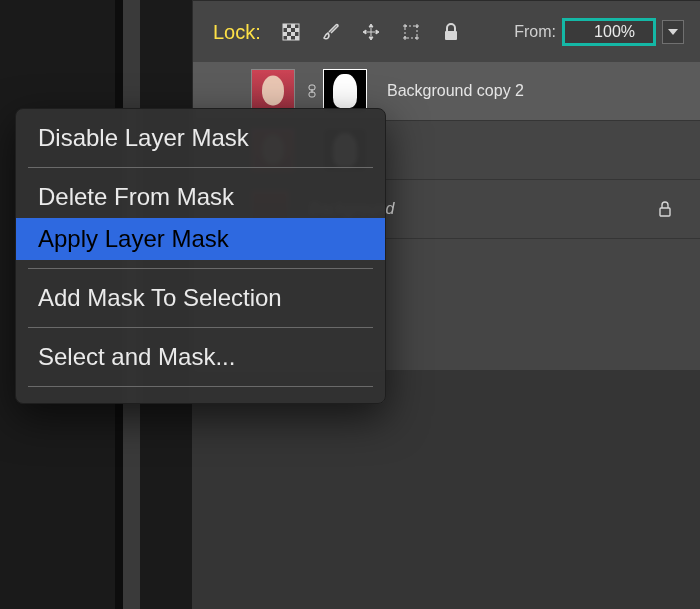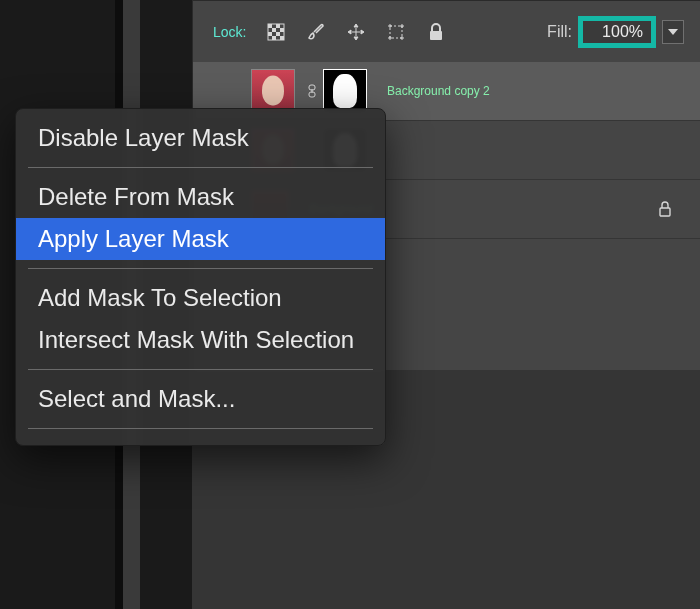--- a/index.html
+++ b/index.html
@@ -1,48 +1,48 @@
 <!DOCTYPE html>
 <html><head>
 <meta charset="utf-8">
 <style>
   html,body{margin:0;padding:0;width:700px;height:609px;background:#1a1a1a;overflow:hidden;font-family:-apple-system,"Segoe UI",Arial,sans-serif;font-size:16px;color:#d0d0d0;}
   .canvas-edge{position:absolute;left:0;top:0;width:140px;height:609px;background:#1a1a1a;}
   .canvas-edge .gap{position:absolute;left:115px;top:0;width:8px;height:100%;background:#0d0d0d;}
   .canvas-edge .rail{position:absolute;left:123px;top:0;width:17px;height:100%;background:#3a3a3a;}
   .panel{position:absolute;left:192px;top:0;right:0;height:370px;background:#454545;border-left:1px solid #2a2a2a;}
   .lockbar{position:absolute;left:0;top:0;right:0;height:62px;display:flex;align-items:center;padding:0 16px 0 20px;background:#454545;border-top:1px solid #2a2a2a;border-bottom:1px solid #2a2a2a;}
-  .lockbar .label{font-size:14px;color:#5eead4;margin-right:10px}
+  .lockbar .label{font-size:20px;color:#fde047;margin-right:10px}
   .lockbar .iconbtn{width:24px;height:24px;margin:0 8px;display:flex;align-items:center;justify-content:center;color:#d6d6d6}
   .lockbar .spacer{flex:1}
   .fillbox{display:flex;align-items:center;gap:6px}
-  .fillbox .fld{border:5px solid #14b8a6;background:#3a3a3a;color:#eaeaea;padding:2px 8px;font-size:16px;min-width:52px;text-align:right}
+  .fillbox .fld{border:3px solid #14b8a6;background:#3a3a3a;color:#eaeaea;padding:2px 18px;font-size:16px;min-width:52px;text-align:right}
   .fillbox .chev{width:20px;height:22px;border:1px solid #707070;background:#3a3a3a;display:flex;align-items:center;justify-content:center}
   .layers{position:absolute;left:0;top:62px;right:0;}
   .layer-row{position:relative;height:58px;display:flex;align-items:center;padding-left:58px;}
   .layer-row.sel{background:#5b5b5b;}
   .thumb{width:42px;height:42px;border:1px solid #888;margin-right:8px;background:#fff;}
   .thumb.photo{background:linear-gradient(#c45,#9a3040);position:relative;overflow:hidden}
   .thumb.photo::after{content:"";position:absolute;left:50%;top:50%;width:22px;height:30px;background:#e9c6b3;border-radius:50% 50% 46% 46%;transform:translate(-50%,-52%)}
   .thumb.mask{background:#000;position:relative}
   .thumb.mask::after{content:"";position:absolute;left:50%;top:4px;width:24px;height:34px;background:#fff;border-radius:44% 44% 30% 30%;transform:translateX(-50%)}
   .thumb.bg{background:linear-gradient(#a33,#5a1d23);width:36px;height:36px}
   .linkdot{width:12px;text-align:center;color:#d0d0d0;font-size:13px;margin:0 4px}
-  .layer-name{margin-left:12px;color:#86efac;font-size:12px}
+  .layer-name{margin-left:12px;color:#e5e5e5;font-size:16px}
   .lock-ind{position:absolute;right:28px;top:50%;transform:translateY(-50%);color:#d0d0d0}
   .sep{height:0;border-top:1px solid #353535}
   .below{position:absolute;left:192px;top:370px;right:0;height:239px;background:#353535;}
 
   
   svg{display:block}
 
   
   .ctx{position:absolute;left:15px;top:108px;width:369px;background:rgba(50,50,50,.97);border:1px solid #1e1e1e;border-radius:8px;box-shadow:0 14px 40px rgba(0,0,0,.6);padding:8px 0;backdrop-filter:blur(2px);}
   .ctx .item{padding:7px 22px;font-size:24px;color:#eaeaea;}
-  .ctx .item.hover{background:#2e69e0;color:#ffffff}
+  .ctx .item.hover{background:#2e69e0;color:#000000}
   .ctx hr{border:none;border-top:1px solid #6a6a6a;margin:8px 12px}
 </style>
 </head>
 <body>
 
 <div class="canvas-edge">
   <div class="gap"></div>
   <div class="rail"></div>
 </div>
 
@@ -83,21 +83,21 @@
     <span class="iconbtn">
       <svg width="16" height="18" viewBox="0 0 16 18">
           <rect x="2" y="8" width="12" height="9" rx="1" fill="#d6d6d6"></rect>
           <path d="M4 8V5a4 4 0 018 0v3" fill="none" stroke="#d6d6d6" stroke-width="2"></path>
         </svg>
     </span>
 
     <span class="spacer"></span>
 
     <div class="fillbox">
-      <span>Fill:</span>
+      <span>From:</span>
       <span class="fld">100%</span>
       <span class="chev">
         <svg width="10" height="6" viewBox="0 0 10 6">
             <path d="M0 0l5 6 5-6" fill="#d6d6d6"></path>
           </svg>
       </span>
     </div>
   </div>
 
   <div class="layers">
@@ -139,17 +139,16 @@
 
 <div class="below"></div>
 
 <div class="ctx">
   <div class="item">Disable Layer Mask</div>
   <hr>
   <div class="item">Delete From Mask</div>
   <div class="item hover">Apply Layer Mask</div>
   <hr>
   <div class="item">Add Mask To Selection</div>
-  <div class="item">Intersect Mask With Selection</div>
   <hr>
   <div class="item">Select and Mask...</div>
   <hr>
 </div>
 
 </body></html>

